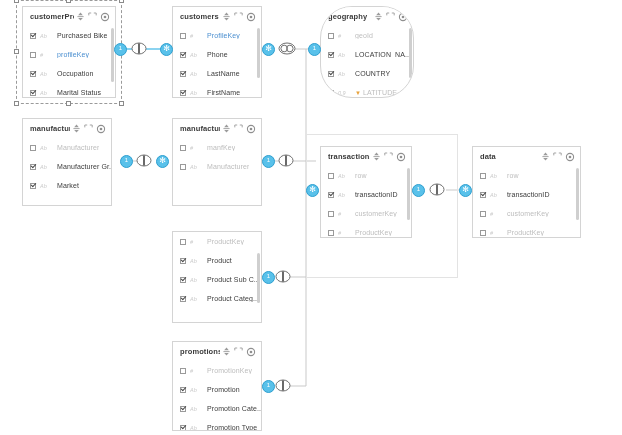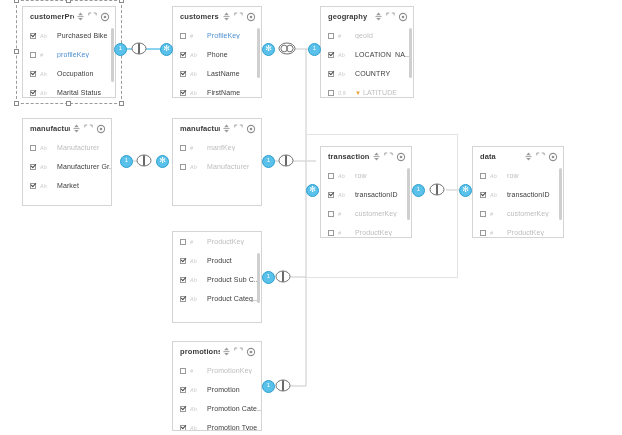--- a/index.html
+++ b/index.html
@@ -351,21 +351,21 @@
             <span class="fname">LastName</span>
           </div>
           <div class="fld">
             <span class="cb on"></span>
             <span class="ftype">Ab</span>
             <span class="fname">FirstName</span>
           </div>
         </div>
         <div class="scroll" style="top:21px;height:50px;"></div>
       </div>
-      <div class="tbl" style="left:320px;top:6px;width:94px;height:92px;">
+      <div class="tbl" style="left:320px;top:6px;width:94px;height:92px;border-radius:32px;">
         <div class="tbl-hd">
           <span class="tbl-title">geography</span>
           <span class="hd-ico">
             <svg width="9" height="9" viewBox="0 0 9 9">
               <path d="M4.5 0.6 L6.8 3.2 L2.2 3.2 Z" fill="#9b9b9b"></path>
               <rect x="1.4" y="4.2" width="6.2" height="0.9" fill="#9b9b9b"></rect>
               <path d="M4.5 8.4 L6.8 5.9 L2.2 5.9 Z" fill="#9b9b9b"></path>
             </svg>
           </span>
           <span class="hd-ico">
@@ -519,21 +519,21 @@
             <span class="fname dim">customerKey</span>
           </div>
           <div class="fld">
             <span class="cb"></span>
             <span class="ftype">#</span>
             <span class="fname dim">ProductKey</span>
           </div>
         </div>
         <div class="scroll" style="top:21px;height:52px;"></div>
       </div>
-      <div class="tbl" style="left:472px;top:146px;width:92px;height:92px;">
+      <div class="tbl" style="left:472px;top:146px;width:109px;height:92px;">
         <div class="tbl-hd">
           <span class="tbl-title">data</span>
           <span class="hd-ico">
             <svg width="9" height="9" viewBox="0 0 9 9">
               <path d="M4.5 0.6 L6.8 3.2 L2.2 3.2 Z" fill="#9b9b9b"></path>
               <rect x="1.4" y="4.2" width="6.2" height="0.9" fill="#9b9b9b"></rect>
               <path d="M4.5 8.4 L6.8 5.9 L2.2 5.9 Z" fill="#9b9b9b"></path>
             </svg>
           </span>
           <span class="hd-ico">

